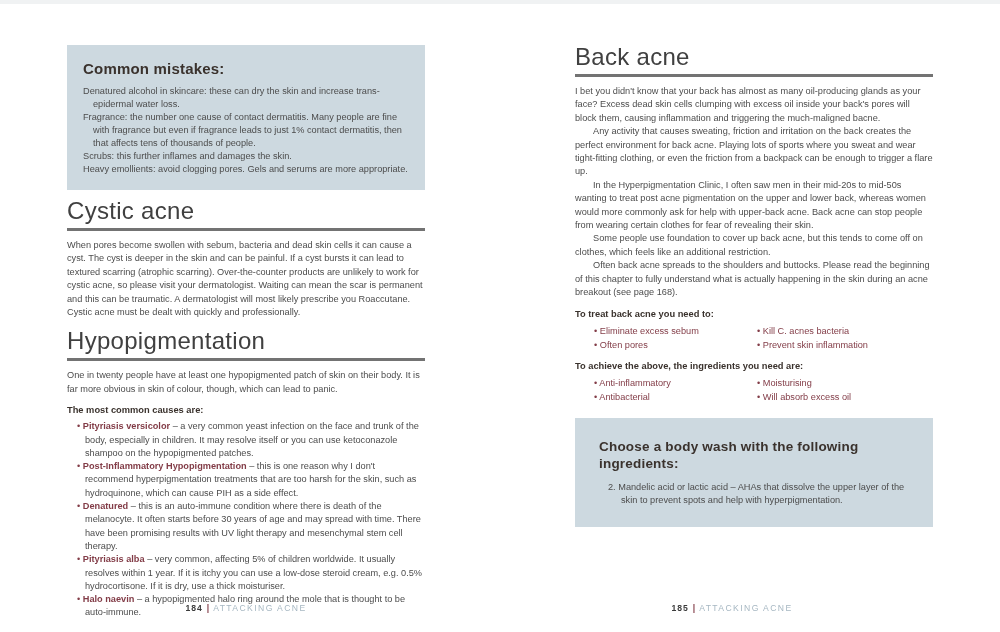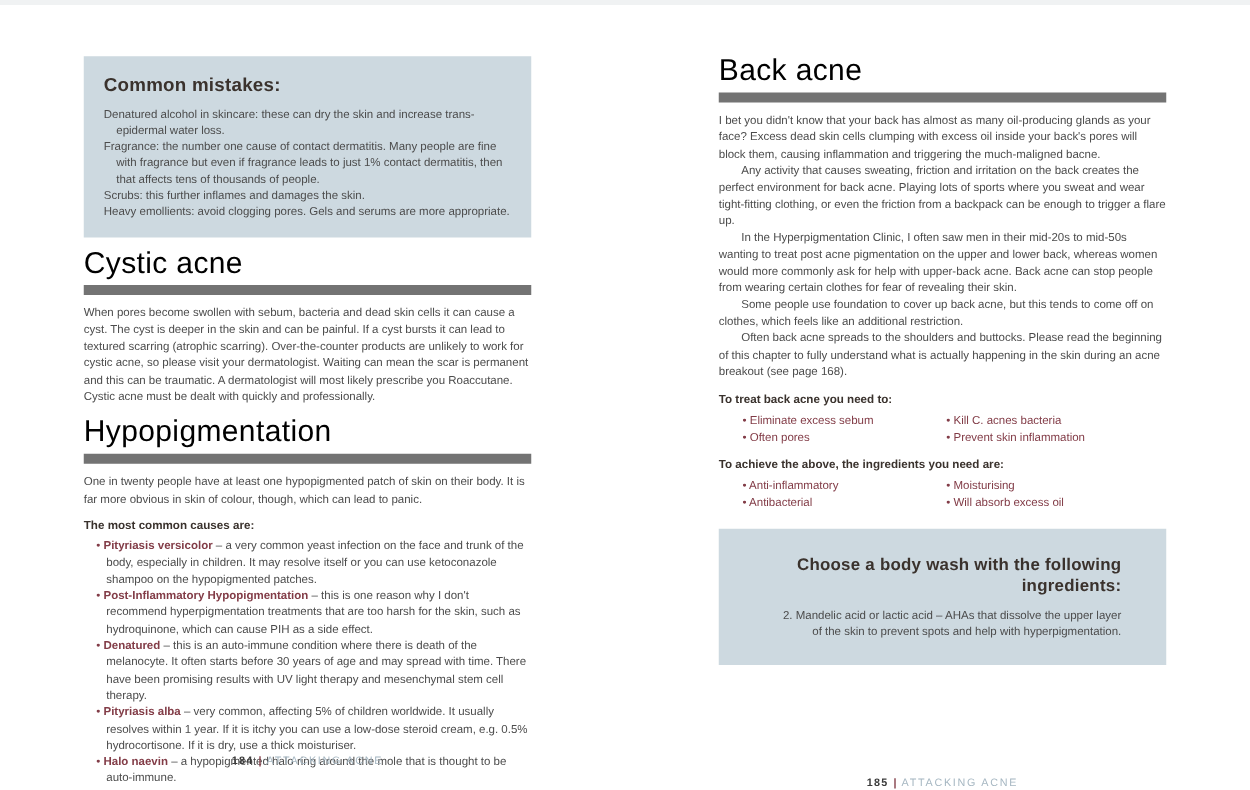--- a/index.html
+++ b/index.html
@@ -12,46 +12,46 @@
   .col { position:absolute; top:0; width:358px; }
   .col-left  { left:67px; }
   .col-right { left:575px; }
 
   .info-box { background:#cdd9e0; }
   .mistakes-box { margin-top:45px; padding:15px 16px 14px; }
   .mistakes-box h2 { margin:0 0 7px; font-size:15px; line-height:18px; color:#3a322d; letter-spacing:0.2px; }
   .box-item { margin:0; font-size:9.2px; line-height:13px; color:#4c4c4c; padding-left:10px; text-indent:-10px; }
 
   h1.section { margin:8px 0 0; font-size:24px; line-height:26px; font-weight:400; letter-spacing:0.3px;
-               color:#000000; border-bottom:8px solid #737373; padding-bottom:4px; }
+               color:#404040; border-bottom:3px solid #737373; padding-bottom:4px; }
   h1.first-right { margin-top:44px; }
 
   .body { margin:8px 0 0; font-size:9.2px; line-height:13.4px; color:#4c4c4c; }
   .body.cont { margin-top:0; }
   .ind { text-indent:18px; }
 
   .subhead { margin:8px 0 0; font-size:9.3px; line-height:13px; font-weight:bold; color:#3a322d; }
 
   .causes { margin-top:3px; }
   .cause { margin:0; font-size:9.2px; line-height:13.3px; color:#4c4c4c; padding-left:18px; text-indent:-8px; }
   .cause .lead { color:#823c47; font-weight:bold; }
   .blt { color:#823c47; }
 
   .twocol { display:flex; margin-top:3px; }
   .twocol .c1 { width:182px; padding-left:19px; box-sizing:border-box; }
   .twocol .c2 { flex:1; }
   .mi { margin:0; font-size:9.2px; line-height:14px; color:#823c47; }
 
-  .bodywash-box { margin-top:14px; padding:20px 36px 20px;text-align:right; }
+  .bodywash-box { margin-top:14px; padding:20px 24px 20px; }
   .bodywash-box h2 { margin:0; font-size:13.5px; line-height:17px; color:#3a322d; letter-spacing:0.2px; }
   .num-item { margin:9px 0 0; font-size:9.2px; line-height:13.4px; color:#4c4c4c; padding-left:22px; text-indent:-13px; }
 
   .footer { position:absolute; top:603px; width:358px; text-align:center; font-size:8.6px; white-space:nowrap; }
   .footer-left { left:67px; }
-  .footer-right { left:575px;margin-top:18px; }
+  .footer-right { left:553px; }
   .footer .pg  { font-weight:bold; color:#3b3b3b; letter-spacing:1px; }
   .footer .sep { color:#823c47; margin:0 4px; font-weight:bold; }
   .footer .ft  { color:#a6b7c2; letter-spacing:1.4px; }
 </style>
 </head>
 <body>
 
 <div class="spread">
   <div class="page-edge"></div>
 

